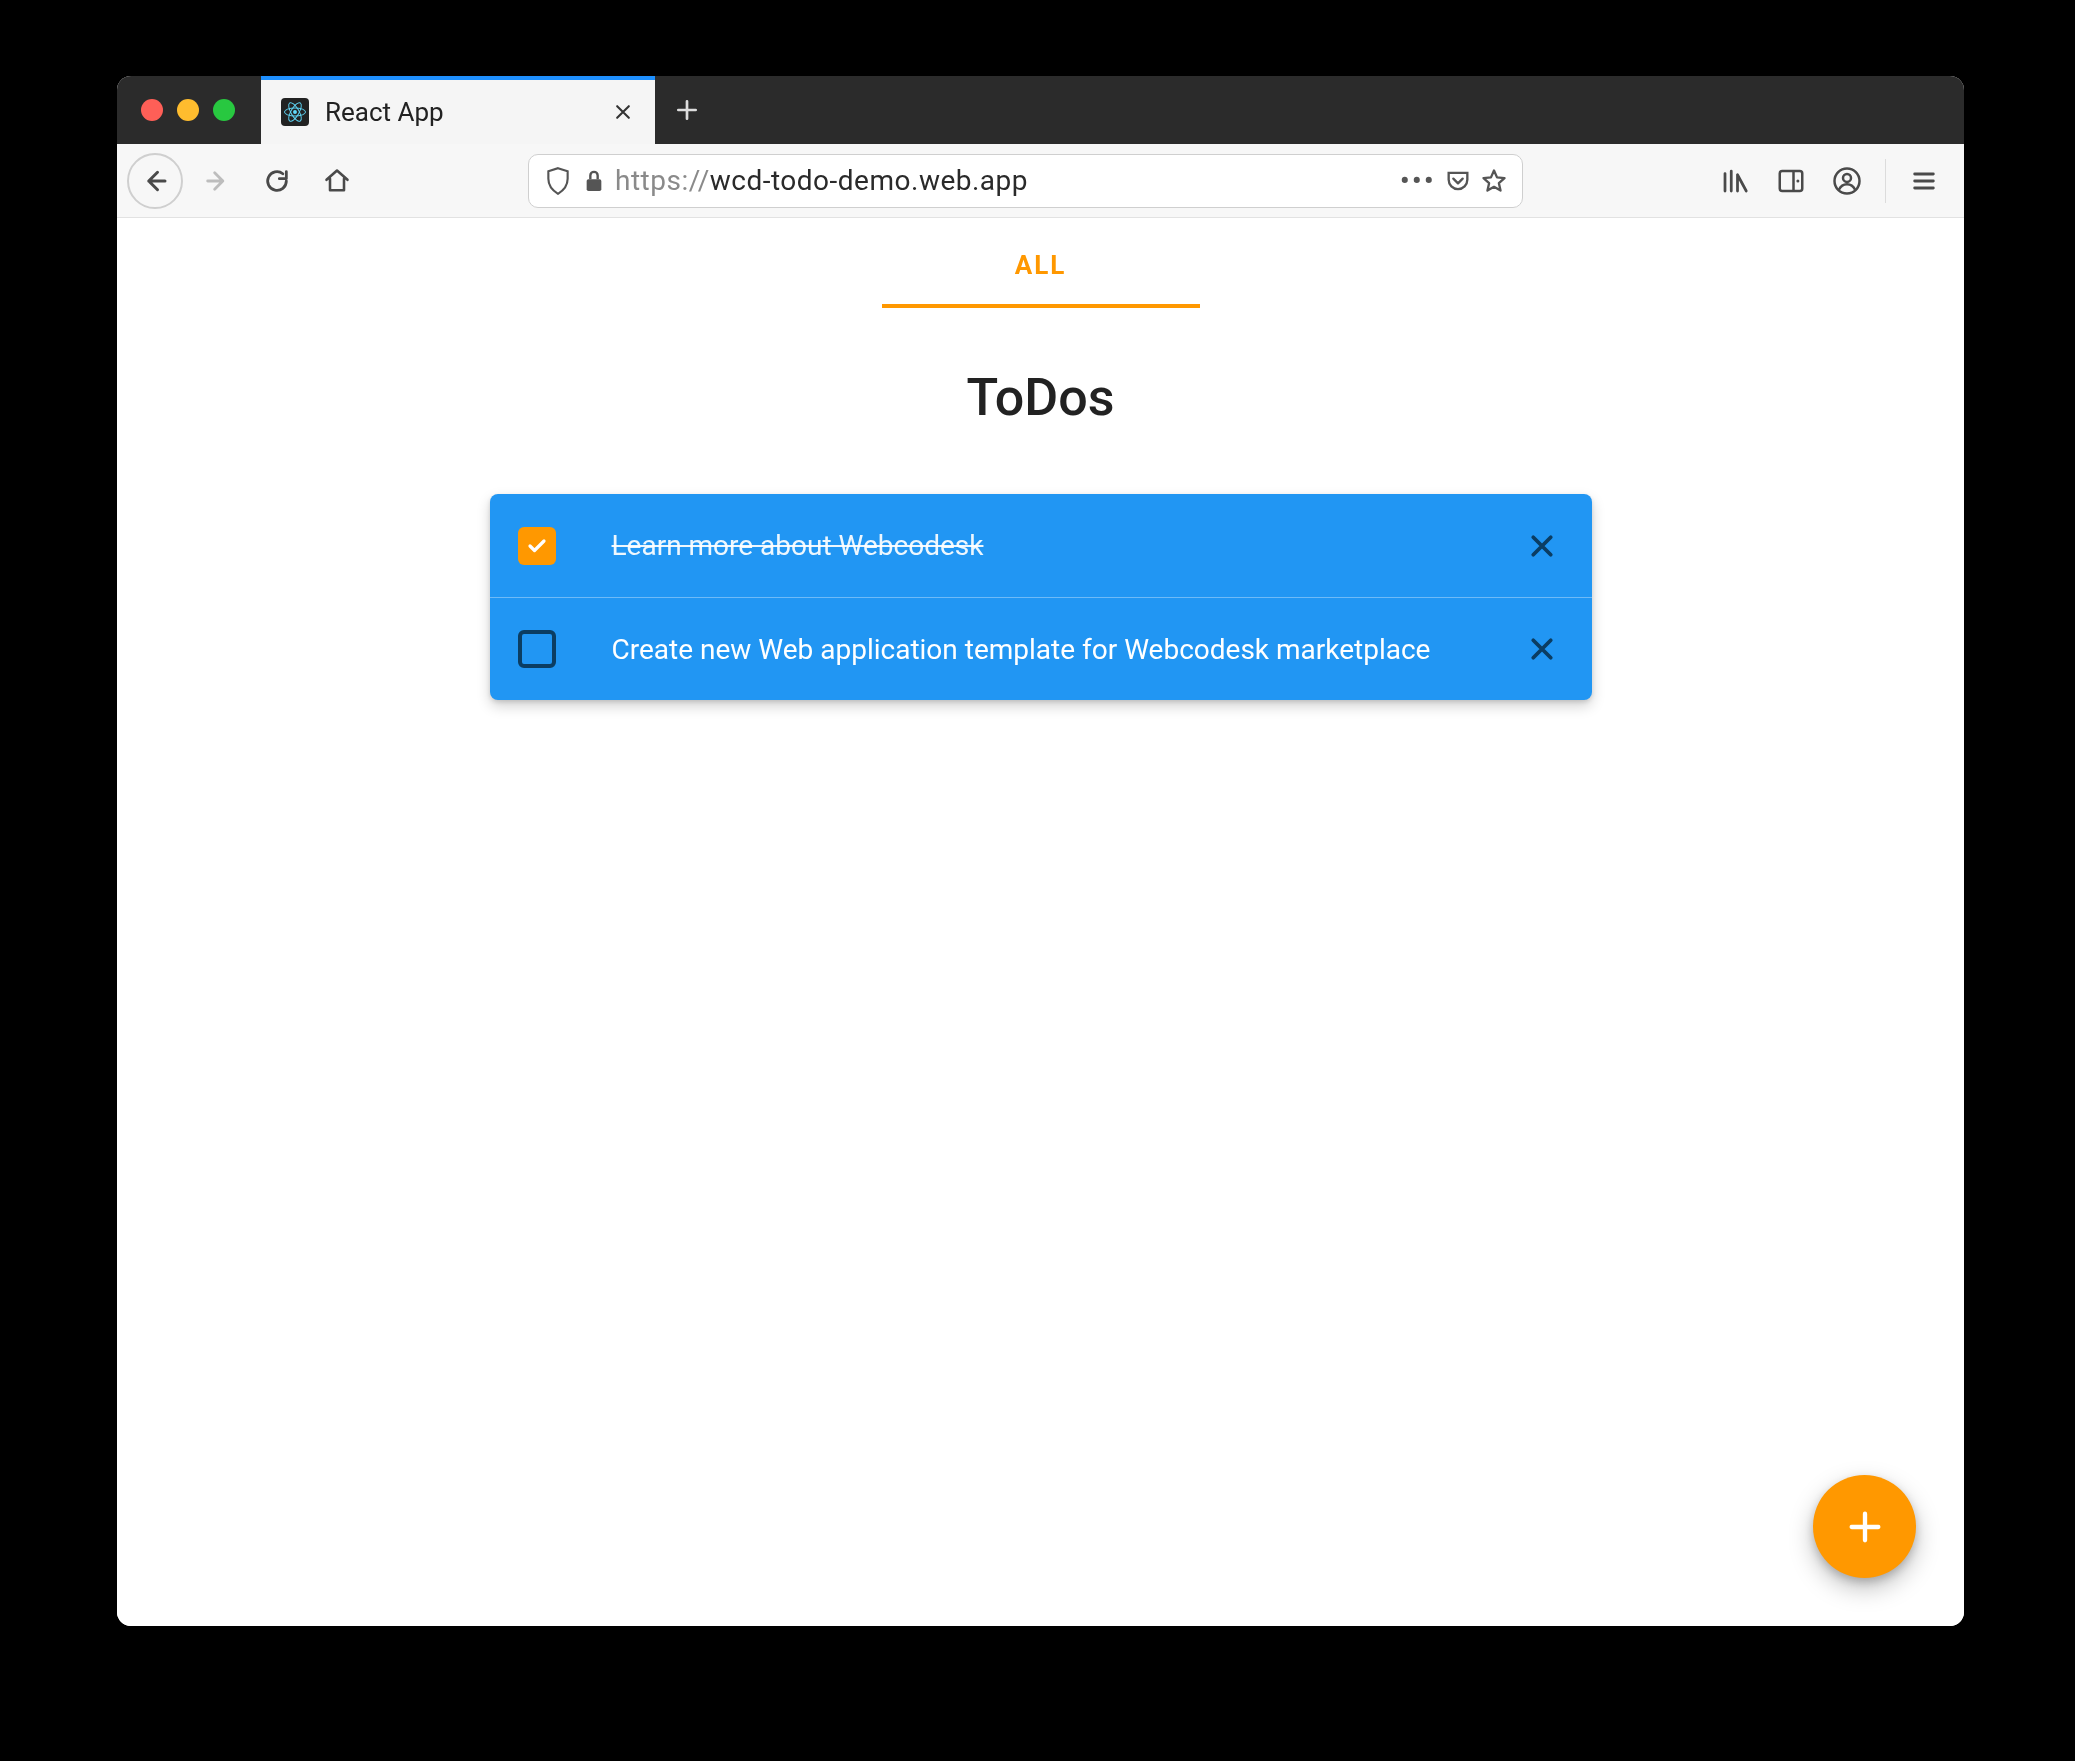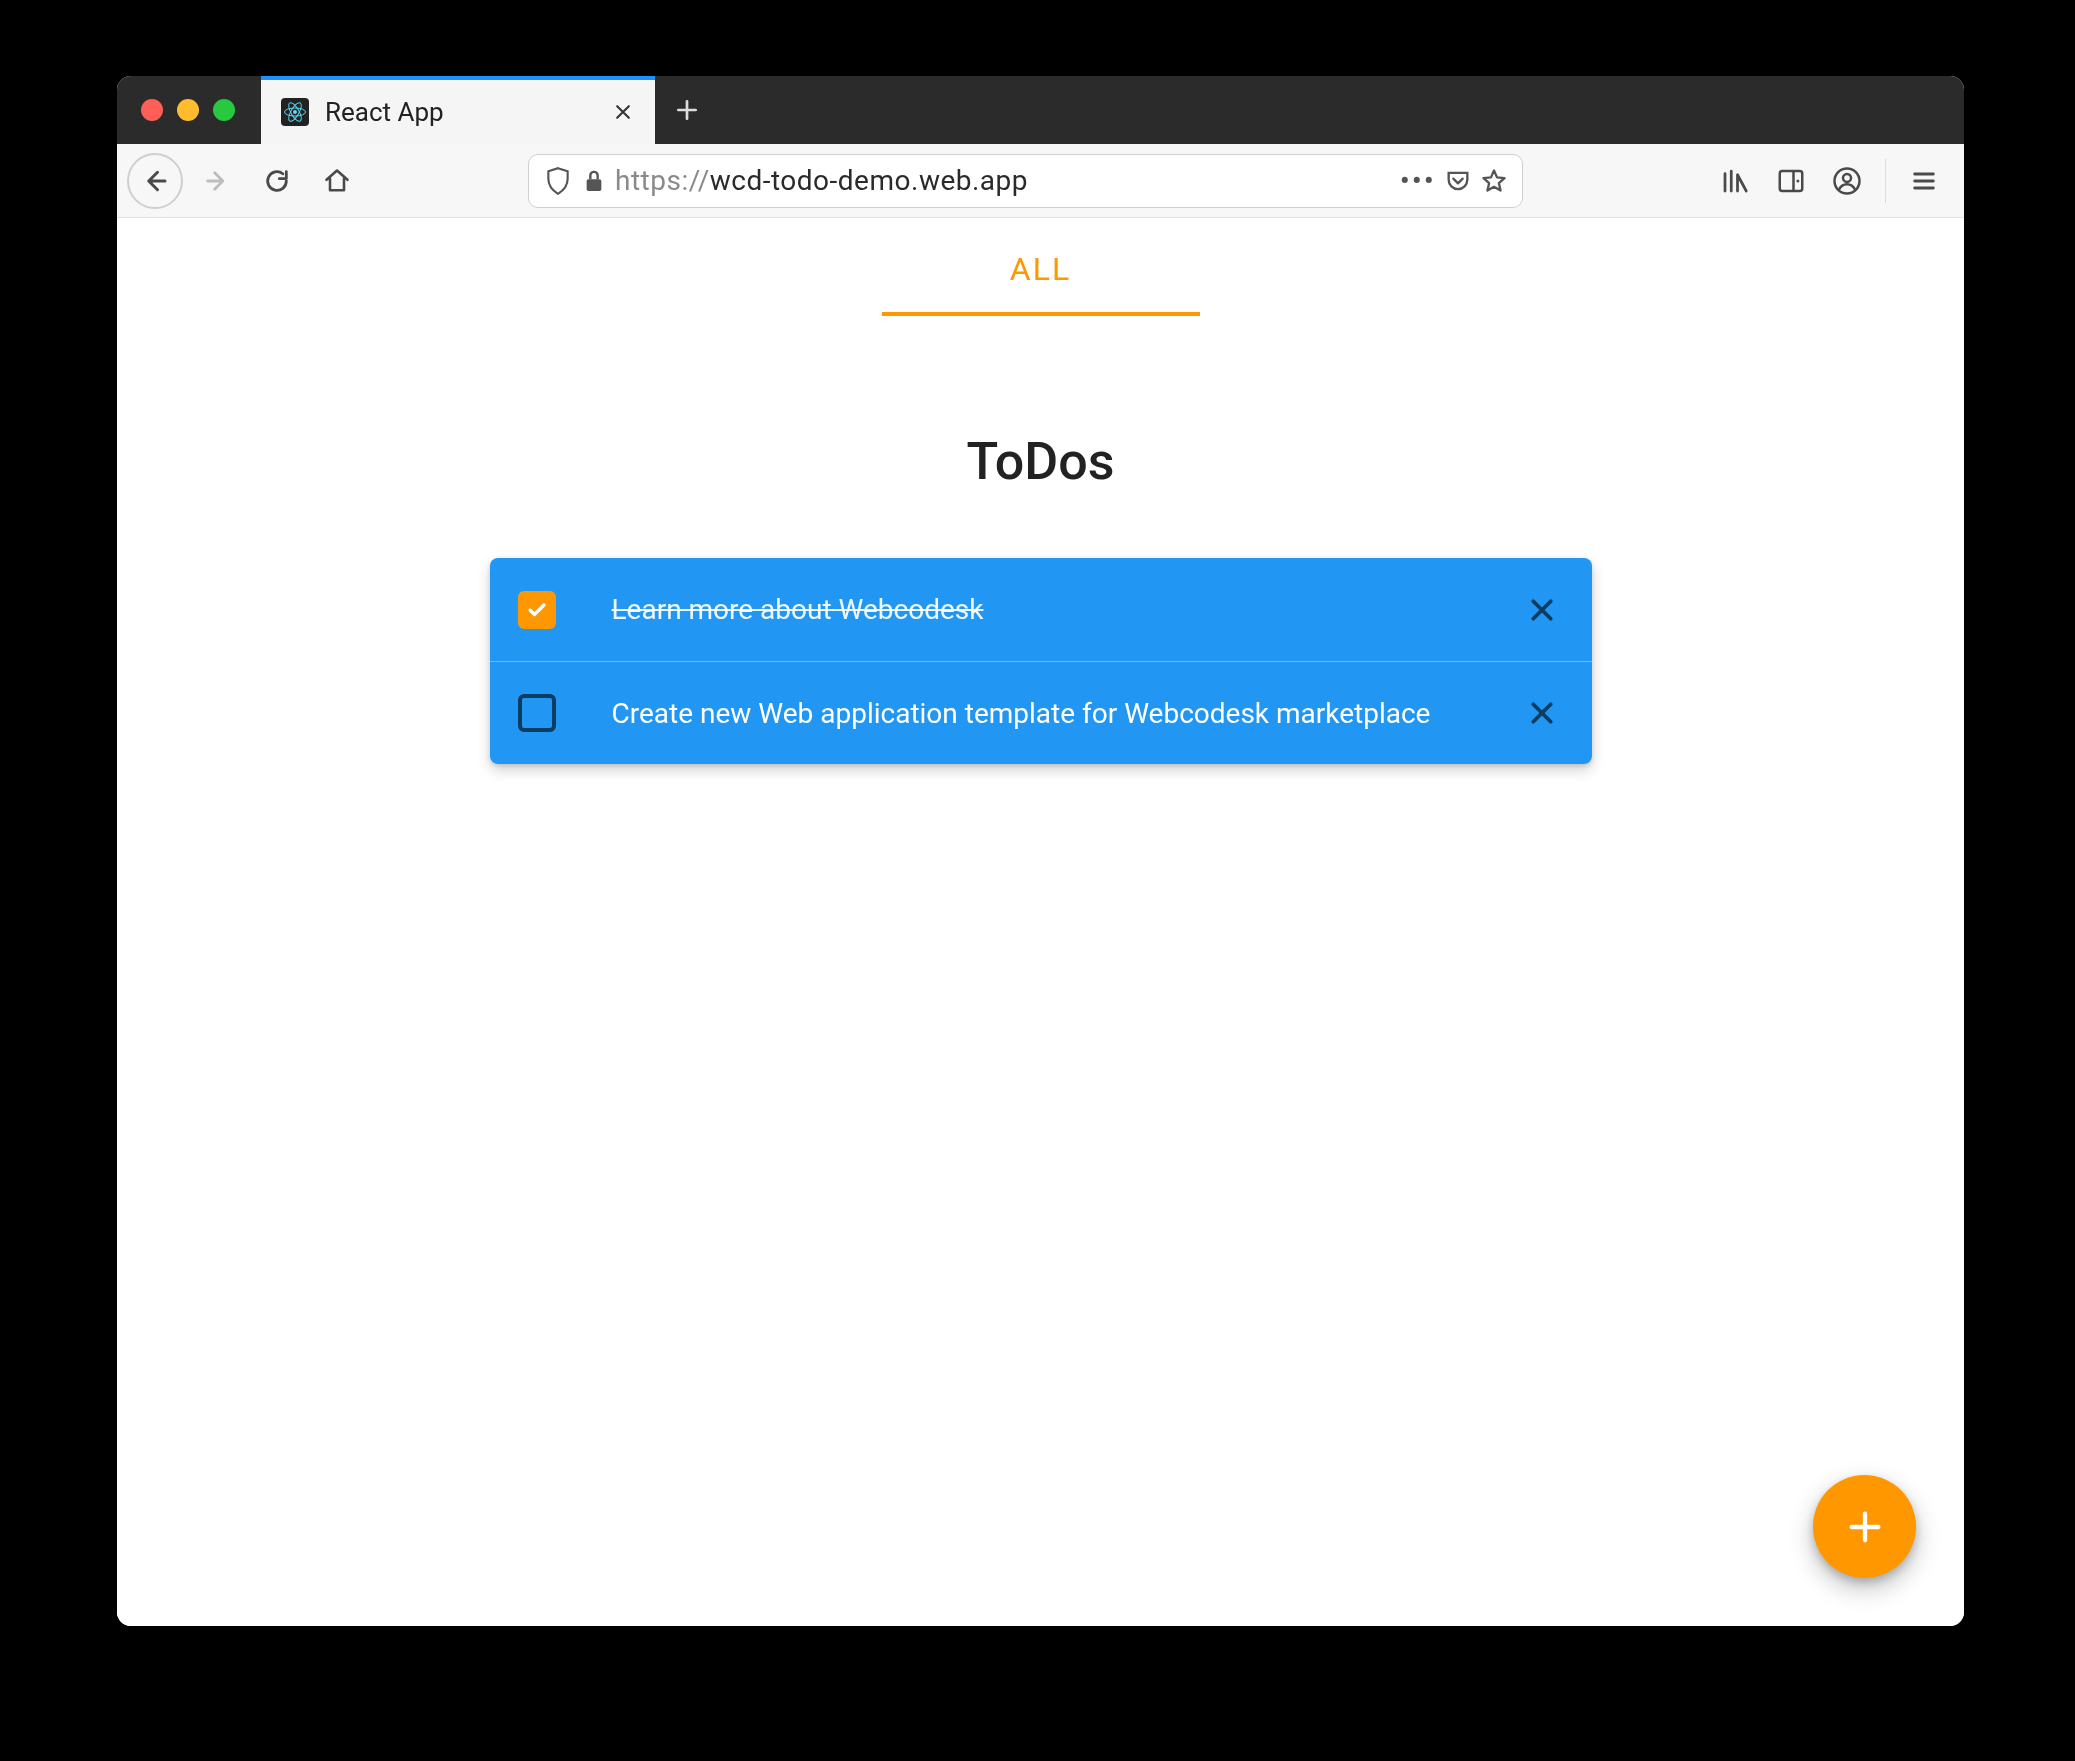--- a/index.html
+++ b/index.html
@@ -157,38 +157,38 @@
   .filter-tabs {
     display: flex;
     justify-content: center;
     gap: 0;
     padding-top: 10px;
   }
   .filter-tab {
     min-width: 318px;
     text-align: center;
     padding: 22px 10px 24px;
-    font-size: 32px;
-    font-weight: 400;
+    font-size: 26px;
+    font-weight: 700;
     letter-spacing: 2px;
     color: #6f6f6f;
     cursor: pointer;
     border-bottom: 4px solid transparent;
   }
   .filter-tab.active {
     color: #ff9800;
     border-bottom-color: #ff9800;
   }
 
   .page-title {
     text-align: center;
     font-size: 52px;
     color: #222;
     font-weight: 500;
-    margin-top: 115px;
+    margin-top: 59px;
   }
 
   .todo-card {
     width: 1102px;
     margin: 66px auto 8px;
     background: #2196f3;
     border-radius: 8px;
     box-shadow: 0 6px 14px rgba(0,0,0,0.18), 0 2px 4px rgba(0,0,0,0.12);
     overflow: hidden;
   }

